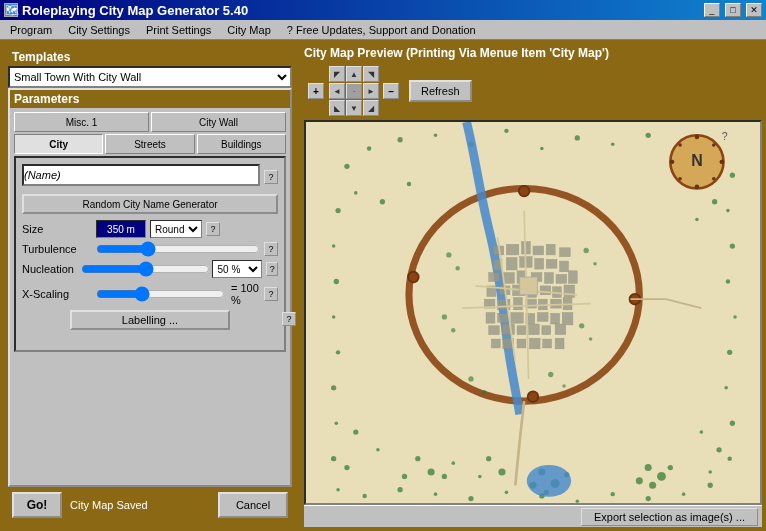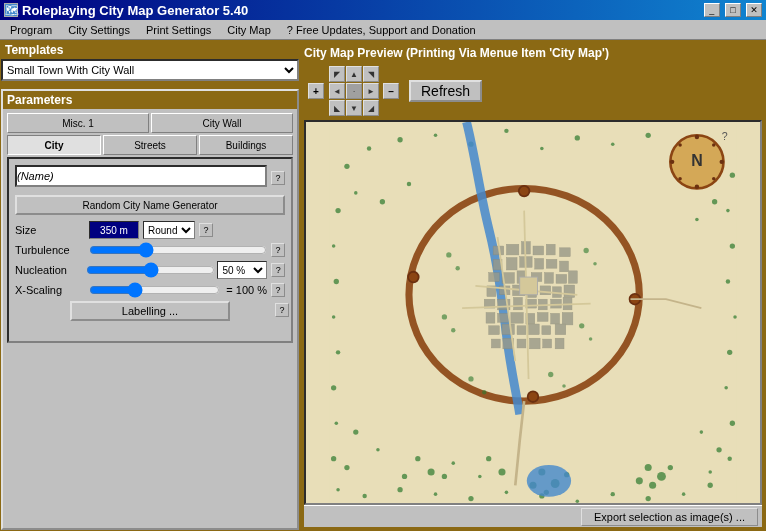--- a/index.html
+++ b/index.html
@@ -69,24 +69,24 @@
     .main-layout {
       display: flex;
       height: calc(531px - 40px);
       background: #8B6914;
     }
 
     
     .left-panel {
       width: 300px;
       background: #8B6914;
-      padding: 1px;
+      padding: 8px;
       display: flex;
       flex-direction: column;
-      gap: 8px;
+      gap: 0;
     }
 
     .section-header {
       color: white;
       font-weight: bold;
       font-size: 12px;
       padding: 2px 4px;
     }
 
     
@@ -334,21 +334,21 @@
       font-size: 10px;
       font-weight: bold;
       display: flex;
       align-items: center;
       justify-content: center;
     }
 
     .refresh-btn {
       height: 22px;
       padding: 0 10px;
-      font-size: 14px;
+      font-size: 11px;
       background: #c0c0c0;
       border: 2px outset #e0e0e0;
       cursor: pointer;
       margin-left: 8px;
     }
 
     
     .map-canvas {
       flex: 1;
       background: #e8deb8;
@@ -480,20 +480,25 @@
           </div>
           <span class="help-btn">?</span>
         </div>
 
         
         <button class="labelling-btn">Labelling ...</button>
         <span class="help-btn" style="position:relative; left: 260px; top:-18px;">?</span>
       </div>
     </div>
 
+    <div class="bottom-bar" style="position:relative; width:100%; bottom:auto;">
+      <button class="go-btn">Go!</button>
+      <span class="status-text">City Map Saved</span>
+      <button class="cancel-btn">Cancel</button>
+    </div>
 
   </div>
 
   <div class="right-panel">
 
     <div class="map-header">
       <span>City Map Preview (Printing Via Menue Item 'City Map')</span>
     </div>
 
     <div class="map-controls">

